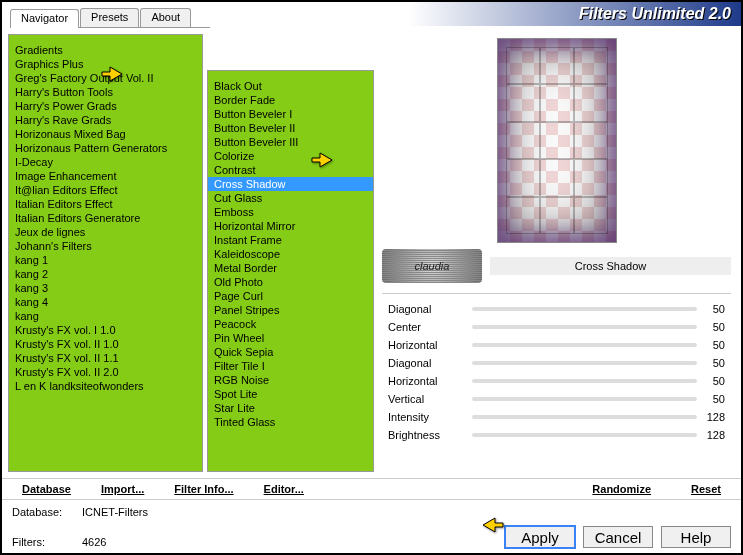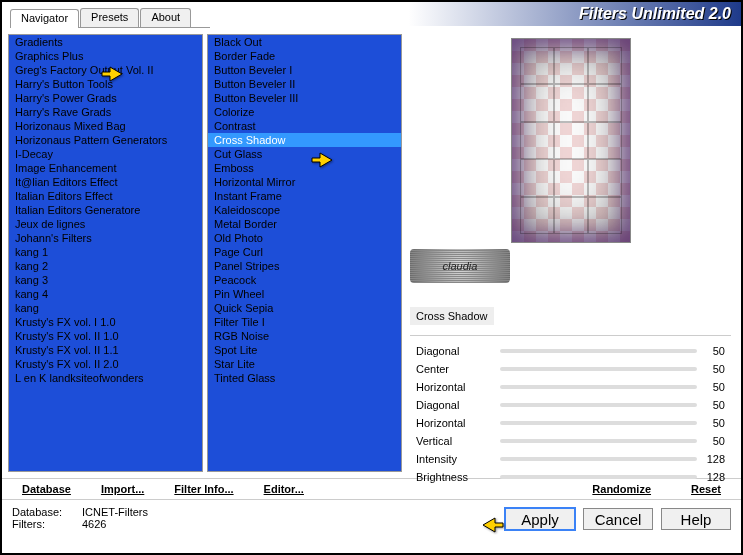--- a/index.html
+++ b/index.html
@@ -5,47 +5,47 @@
 * { box-sizing: border-box; margin: 0; padding: 0; }
 body { font-family: Tahoma, Arial, sans-serif; font-size: 11px; background: #fff; color: #000; }
 .window { width: 743px; height: 555px; border: 2px solid #000; position: relative; background: #fff; }
 .titlebar { height: 24px; background: linear-gradient(to right, #fff 0%, #fff 55%, #1e3a8a 100%); display: flex; justify-content: flex-end; align-items: center; padding-right: 10px; padding-left: 48px; }
 .titlebar-text { font-style: italic; font-weight: bold; font-size: 16px; color: #fff; text-shadow: 1px 1px 0 #000; }
 .tabs { display: flex; border-bottom: 1px solid #999; height: 20px; margin-top: -18px; margin-left: 8px; width: 200px; position: relative; z-index: 2; }
 .tab { padding: 2px 10px; border: 1px solid #999; border-bottom: none; background: #f0f0f0; cursor: pointer; margin-right: 1px; border-radius: 3px 3px 0 0; }
 .tab.active { background: #fff; position: relative; top: 1px; }
 .main { display: flex; height: 450px; padding: 6px; gap: 4px; }
 .col1 { width: 195px; display: flex; }
-.col2 { width: 195px; display: flex; }
+.col2 { width: 167px; display: flex; margin-top: 36px; }
 .col3 { flex: 1; padding: 4px; }
-.listbox { flex: 1; border: 1px solid #999; overflow-y: scroll; overflow-x: hidden; background: #1d4ed8; padding: 0 0; }
+.listbox { flex: 1; border: 1px solid #999; overflow-y: scroll; overflow-x: hidden; background: #84cc16; padding: 8px 0; }
 .listbox::-webkit-scrollbar { width: 16px; }
 .listbox::-webkit-scrollbar-track { background: #efefef; border-left: 1px solid #ccc; }
 .listbox::-webkit-scrollbar-thumb { background: #cdcdcd; border: 1px solid #aaa; }
 .listbox::-webkit-scrollbar-button { background: #efefef; height: 16px; border: 1px solid #ccc; }
 .li { padding: 1px 6px; white-space: nowrap; cursor: pointer; }
 .li.sel { background: #3399ff; color: #fff; }
 .preview-area { text-align: center; }
 .preview-img { width: 120px; height: 205px; margin: 0 auto 4px auto; position: relative; background: repeating-conic-gradient(#f5dada 0% 25%, #fff 0% 50%) 0 0/24px 24px; border: 1px solid #888; }
 .preview-img::before { content: ""; position: absolute; inset: 0; box-shadow: inset 0 0 20px 8px rgba(80,20,120,.55), inset 0 0 60px 2px rgba(0,0,0,.6); }
 .preview-grid { position: absolute; inset: 8px; display: grid; grid-template-columns: repeat(3,1fr); grid-template-rows: repeat(5,1fr); }
 .preview-grid div { border: 1px solid rgba(0,0,0,.25); }
-.caption-row { display: flex; align-items: flex-start; gap: 24px; margin-top: 6px; flex-direction: column; }
+.caption-row { display: flex; align-items: center; gap: 8px; margin-top: 6px; }
 .watermark { width: 100px; height: 34px; background: repeating-linear-gradient(0deg,#888 0 1px,transparent 1px 2px), radial-gradient(circle,#ddd,#666); border-radius: 4px; font-style: italic; font-size: 11px; text-align: center; line-height: 34px; color: #222; }
 .caption-text { background: #eee; flex: 1; padding: 3px 6px; }
 .sliders { margin-top: 10px; border-top: 1px solid #ccc; padding-top: 6px; }
 .srow { display: flex; align-items: center; height: 18px; }
 .slabel { width: 90px; padding-left: 6px; }
 .strack { flex: 1; height: 4px; background: #ddd; position: relative; border-radius: 2px; }
 .sval { width: 34px; text-align: right; padding-right: 6px; }
 .btnbar { display: flex; gap: 30px; padding: 4px 20px; border-top: 1px solid #ccc; border-bottom: 1px solid #ccc; }
 .linkbtn { font-weight: bold; text-decoration: underline; cursor: pointer; }
 .btnbar-right { margin-left: auto; display: flex; gap: 40px; }
 .footer { display: flex; align-items: flex-end; padding: 6px 10px; }
-.status { display: grid; grid-template-columns: 70px auto; row-gap: 0; }
+.status { display: grid; grid-template-columns: 70px auto; row-gap: 18px; }
 .btns { margin-left: auto; display: flex; gap: 8px; }
 .btn { width: 70px; height: 22px; border: 1px solid #888; background: #f0f0f0; font-size: 15px; cursor: pointer; }
 .btn.primary { border: 1px solid #3b82f6; box-shadow: 0 0 0 1px #3b82f6; }
 .pointer { position: absolute; width: 24px; height: 20px; z-index: 50; pointer-events: none; }
 .pointer svg { filter: drop-shadow(1px 1px 1px rgba(0,0,0,.4)); }
 #ptr1 { top: 60px; left: 98px; }
 #ptr2 { top: 146px; left: 308px; }
 #ptr3 { bottom: 20px; right: 236px; }
 </style>
 </head>

